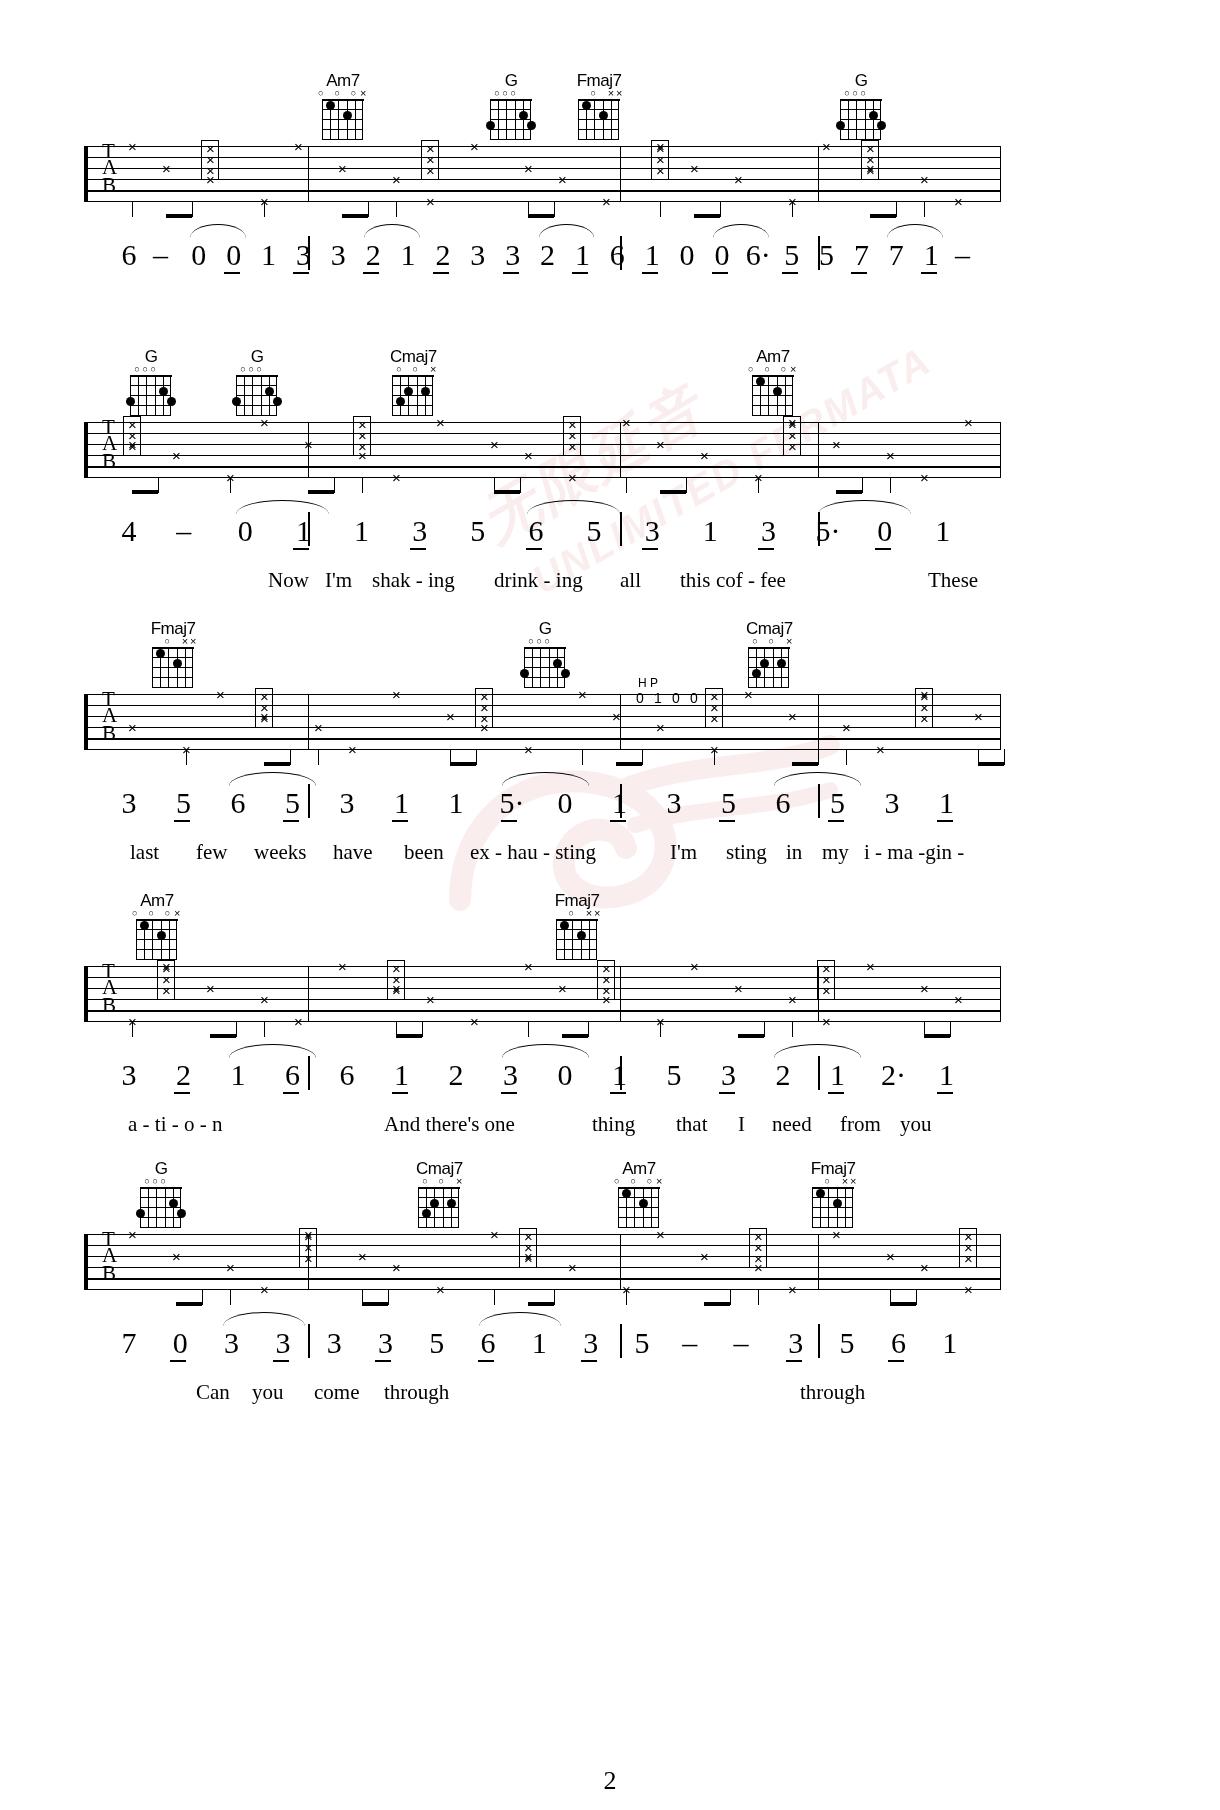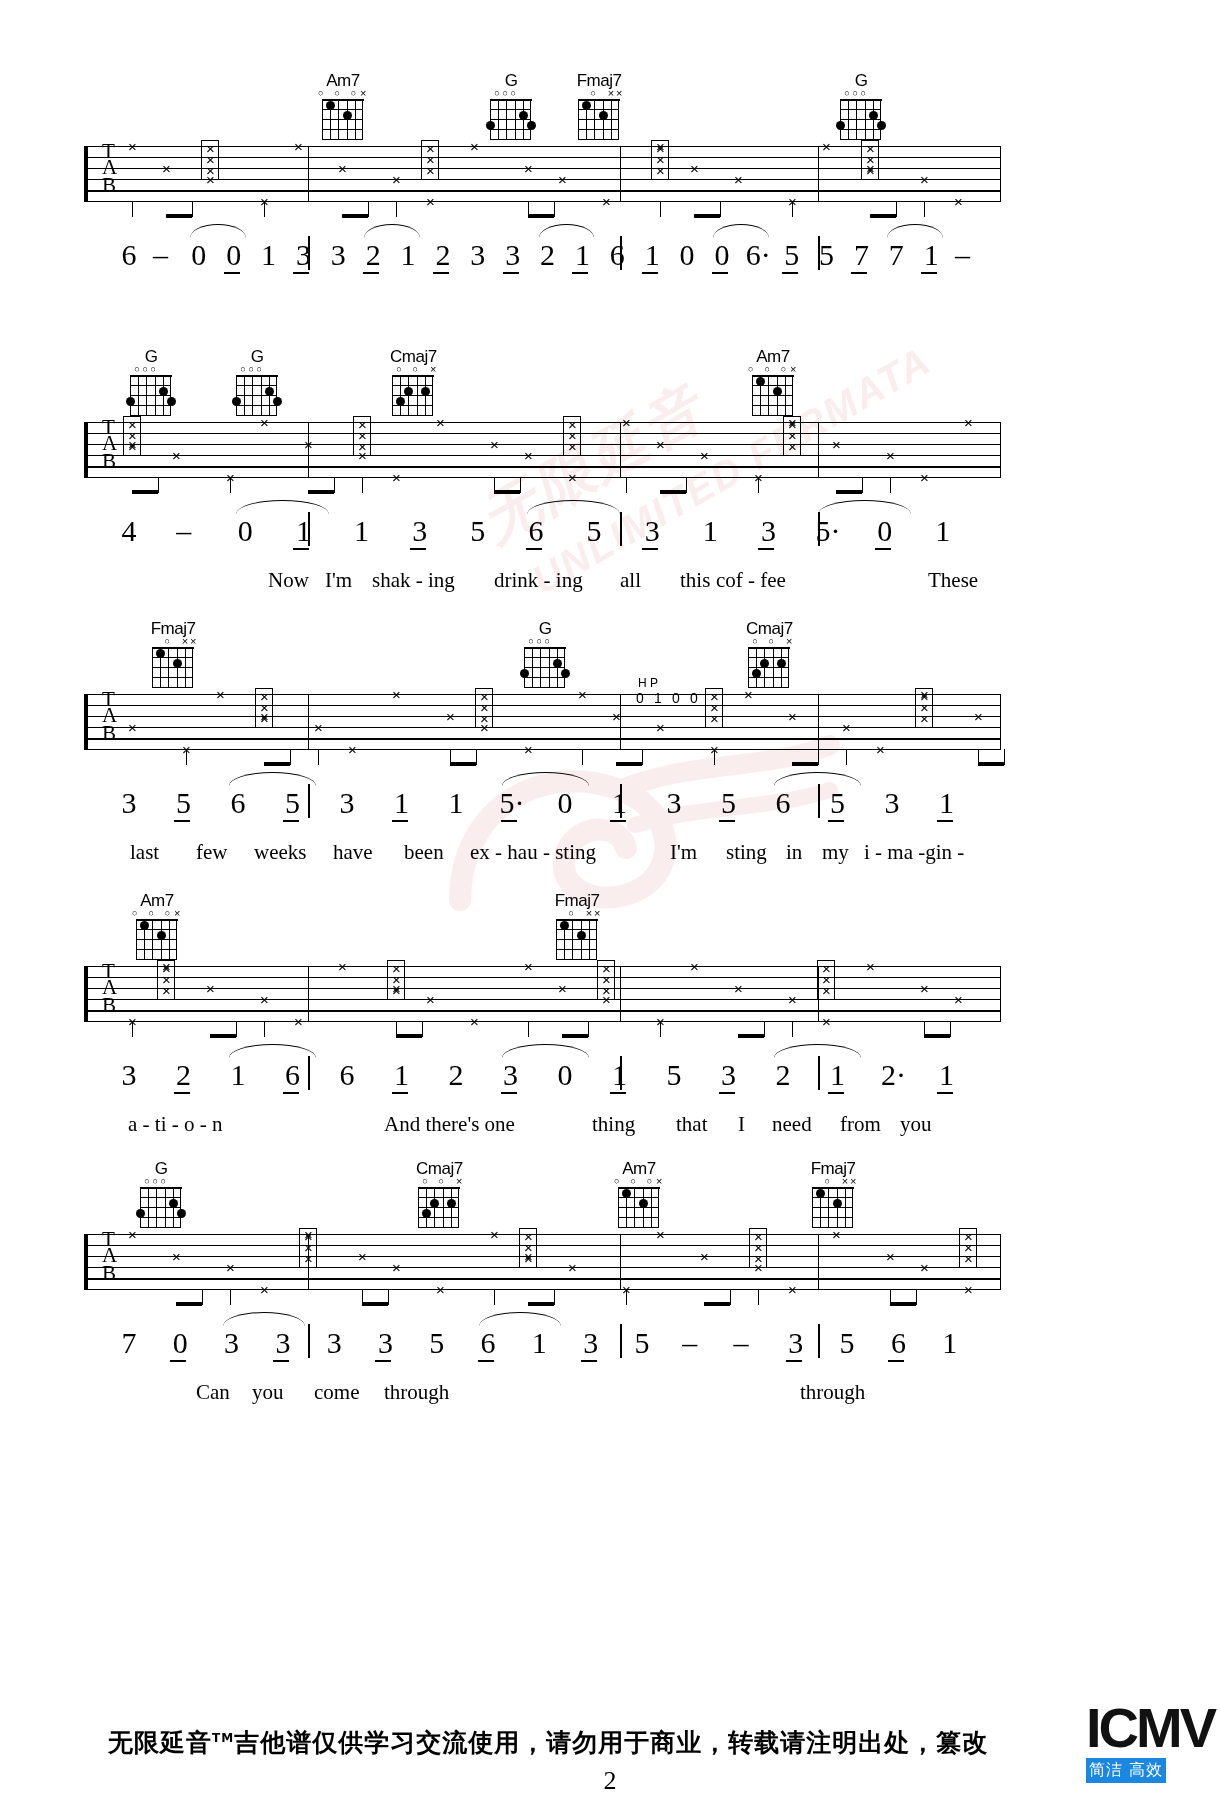--- a/index.html
+++ b/index.html
@@ -1019,23 +1019,16 @@
           <div class="lyr" style="left: 196px; top: 0px;">Can</div>
           <div class="lyr" style="left: 252px; top: 0px;">you</div>
           <div class="lyr" style="left: 314px; top: 0px;">come</div>
           <div class="lyr" style="left: 384px; top: 0px;">through</div>
           <div class="lyr" style="left: 800px; top: 0px;">through</div>
         </div>
       </div>
     </div>
 
   <div class="footer">
-    <div class="foot-text">
-      <span>无限延音</span><span class="foot-tm">TM</span><span>吉他谱仅供学习交流使用，请勿用于商业，转载请注明出处，篡改</span>
-    </div>
     <div class="pagenum">2</div>
-    <div class="logo">
-      <div class="lgtop">ICMV</div>
-      <div class="lgbot">简洁 高效</div>
-    </div>
   </div>
 
 </div>
 
 </body></html>

